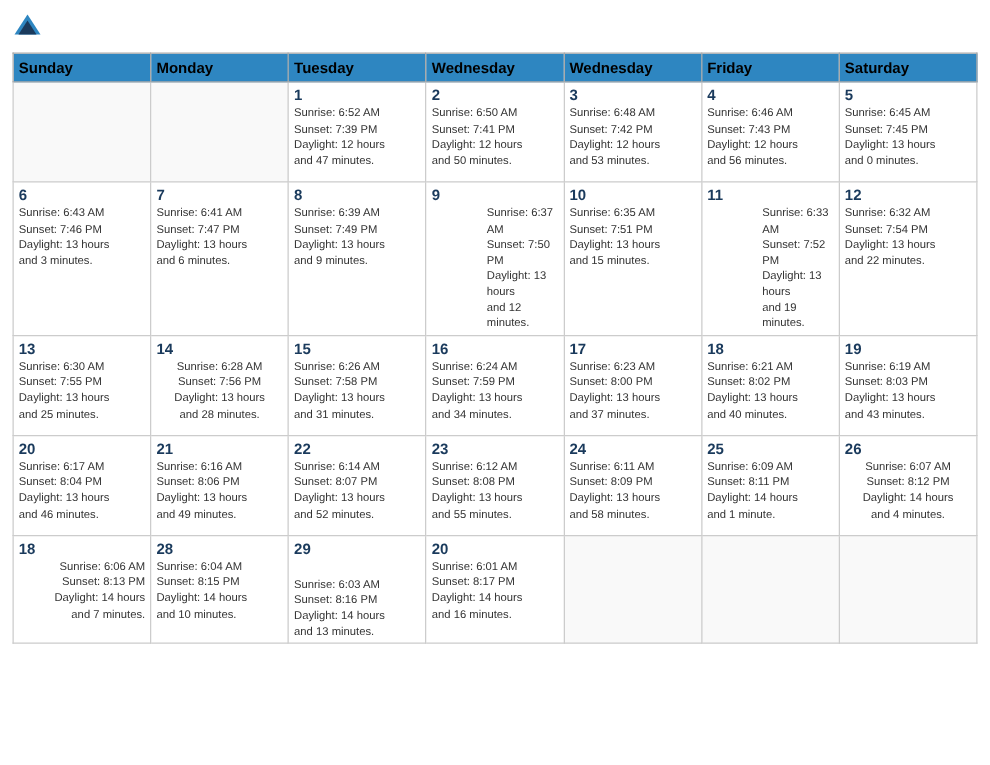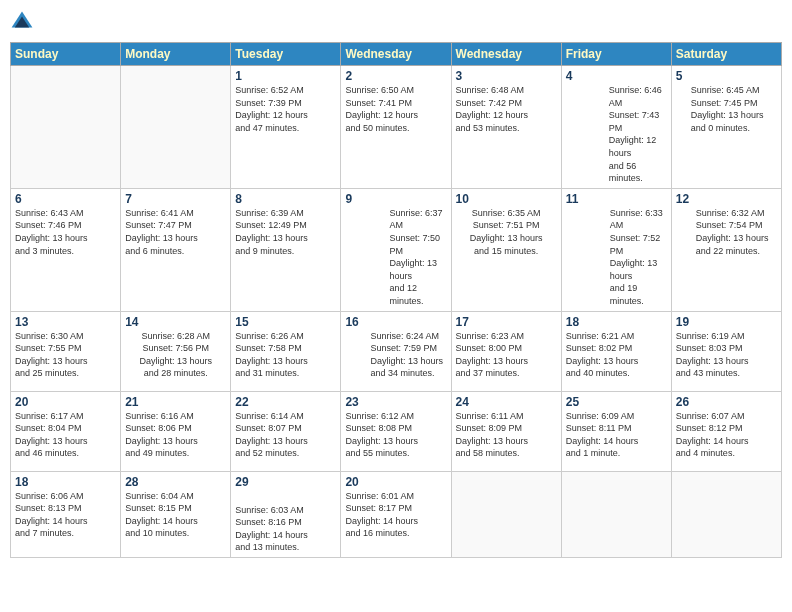--- a/index.html
+++ b/index.html
@@ -59,21 +59,21 @@
       font-size: 13px;
       color: #444;
     }
     .calendar {
       width: 100%;
       border-collapse: collapse;
       table-layout: fixed;
     }
     .calendar th {
       background: #2e86c1;
-      color: #fef9c3;
+      color: #000000;
       font-size: 12px;
       font-weight: bold;
       padding: 4px 4px;
       text-align: left;
       border: 1px solid #aaa;
     }
     .calendar td {
       vertical-align: top;
       border: 1px solid #ccc;
       padding: 3px 4px;
@@ -151,28 +151,28 @@
           </td>
           <td>
             <span class="day-num">3</span>
             <div class="day-info" style="white-space: pre-line;">Sunrise: 6:48 AM
 Sunset: 7:42 PM
 Daylight: 12 hours
 and 53 minutes.</div>
           </td>
           <td>
             <span class="day-num">4</span>
-            <div class="day-info" style="white-space: pre-line; margin-left: 43px;">Sunrise: 6:46 AM
+            <div class="day-info" style="white-space: pre-line;">Sunrise: 6:46 AM
 Sunset: 7:43 PM
 Daylight: 12 hours
 and 56 minutes.</div>
           </td>
           <td>
             <span class="day-num">5</span>
-            <div class="day-info" style="white-space: pre-line; margin-left: 15px;">Sunrise: 6:45 AM
+            <div class="day-info" style="white-space: pre-line;">Sunrise: 6:45 AM
 Sunset: 7:45 PM
 Daylight: 13 hours
 and 0 minutes.</div>
           </td>
         </tr>
         <tr>
           <td>
             <span class="day-num">6</span>
             <div class="day-info" style="white-space: pre-line;">Sunrise: 6:43 AM
 Sunset: 7:46 PM
@@ -182,48 +182,48 @@
           <td>
             <span class="day-num">7</span>
             <div class="day-info" style="white-space: pre-line;">Sunrise: 6:41 AM
 Sunset: 7:47 PM
 Daylight: 13 hours
 and 6 minutes.</div>
           </td>
           <td>
             <span class="day-num">8</span>
             <div class="day-info" style="white-space: pre-line;">Sunrise: 6:39 AM
-Sunset: 12:49 PM
+Sunset: 7:49 PM
 Daylight: 13 hours
 and 9 minutes.</div>
           </td>
           <td>
             <span class="day-num">9</span>
             <div class="day-info" style="white-space: pre-line; margin-left: 44px;">Sunrise: 6:37 AM
 Sunset: 7:50 PM
 Daylight: 13 hours
 and 12 minutes.</div>
           </td>
           <td>
             <span class="day-num">10</span>
-            <div class="day-info" style="white-space: pre-line; text-align: center;">Sunrise: 6:35 AM
+            <div class="day-info" style="white-space: pre-line;">Sunrise: 6:35 AM
 Sunset: 7:51 PM
 Daylight: 13 hours
 and 15 minutes.</div>
           </td>
           <td>
             <span class="day-num">11</span>
             <div class="day-info" style="white-space: pre-line; margin-left: 44px;">Sunrise: 6:33 AM
 Sunset: 7:52 PM
 Daylight: 13 hours
 and 19 minutes.</div>
           </td>
           <td>
             <span class="day-num">12</span>
-            <div class="day-info" style="white-space: pre-line; margin-left: 20px;">Sunrise: 6:32 AM
+            <div class="day-info" style="white-space: pre-line;">Sunrise: 6:32 AM
 Sunset: 7:54 PM
 Daylight: 13 hours
 and 22 minutes.</div>
           </td>
         </tr>
         <tr>
           <td>
             <span class="day-num">13</span>
             <div class="day-info" style="white-space: pre-line;">Sunrise: 6:30 AM
 Sunset: 7:55 PM
@@ -239,21 +239,21 @@
           </td>
           <td>
             <span class="day-num">15</span>
             <div class="day-info" style="white-space: pre-line;">Sunrise: 6:26 AM
 Sunset: 7:58 PM
 Daylight: 13 hours
 and 31 minutes.</div>
           </td>
           <td>
             <span class="day-num">16</span>
-            <div class="day-info" style="white-space: pre-line; margin-left: 25px;">Sunrise: 6:24 AM
+            <div class="day-info" style="white-space: pre-line;">Sunrise: 6:24 AM
 Sunset: 7:59 PM
 Daylight: 13 hours
 and 34 minutes.</div>
           </td>
           <td>
             <span class="day-num">17</span>
             <div class="day-info" style="white-space: pre-line;">Sunrise: 6:23 AM
 Sunset: 8:00 PM
 Daylight: 13 hours
 and 37 minutes.</div>
@@ -311,30 +311,30 @@
           </td>
           <td>
             <span class="day-num">25</span>
             <div class="day-info" style="white-space: pre-line;">Sunrise: 6:09 AM
 Sunset: 8:11 PM
 Daylight: 14 hours
 and 1 minute.</div>
           </td>
           <td>
             <span class="day-num">26</span>
-            <div class="day-info" style="white-space: pre-line;">Sunrise: 6:07 AM
+            <div class="day-info" style="white-space: pre-line; text-align: center;">Sunrise: 6:07 AM
 Sunset: 8:12 PM
 Daylight: 14 hours
 and 4 minutes.</div>
           </td>
         </tr>
         <tr>
           <td>
             <span class="day-num">18</span>
-            <div class="day-info" style="white-space: pre-line;">Sunrise: 6:06 AM
+            <div class="day-info" style="white-space: pre-line; text-align: right;">Sunrise: 6:06 AM
 Sunset: 8:13 PM
 Daylight: 14 hours
 and 7 minutes.</div>
           </td>
           <td>
             <span class="day-num">28</span>
             <div class="day-info" style="white-space: pre-line;">Sunrise: 6:04 AM
 Sunset: 8:15 PM
 Daylight: 14 hours
 and 10 minutes.</div>

